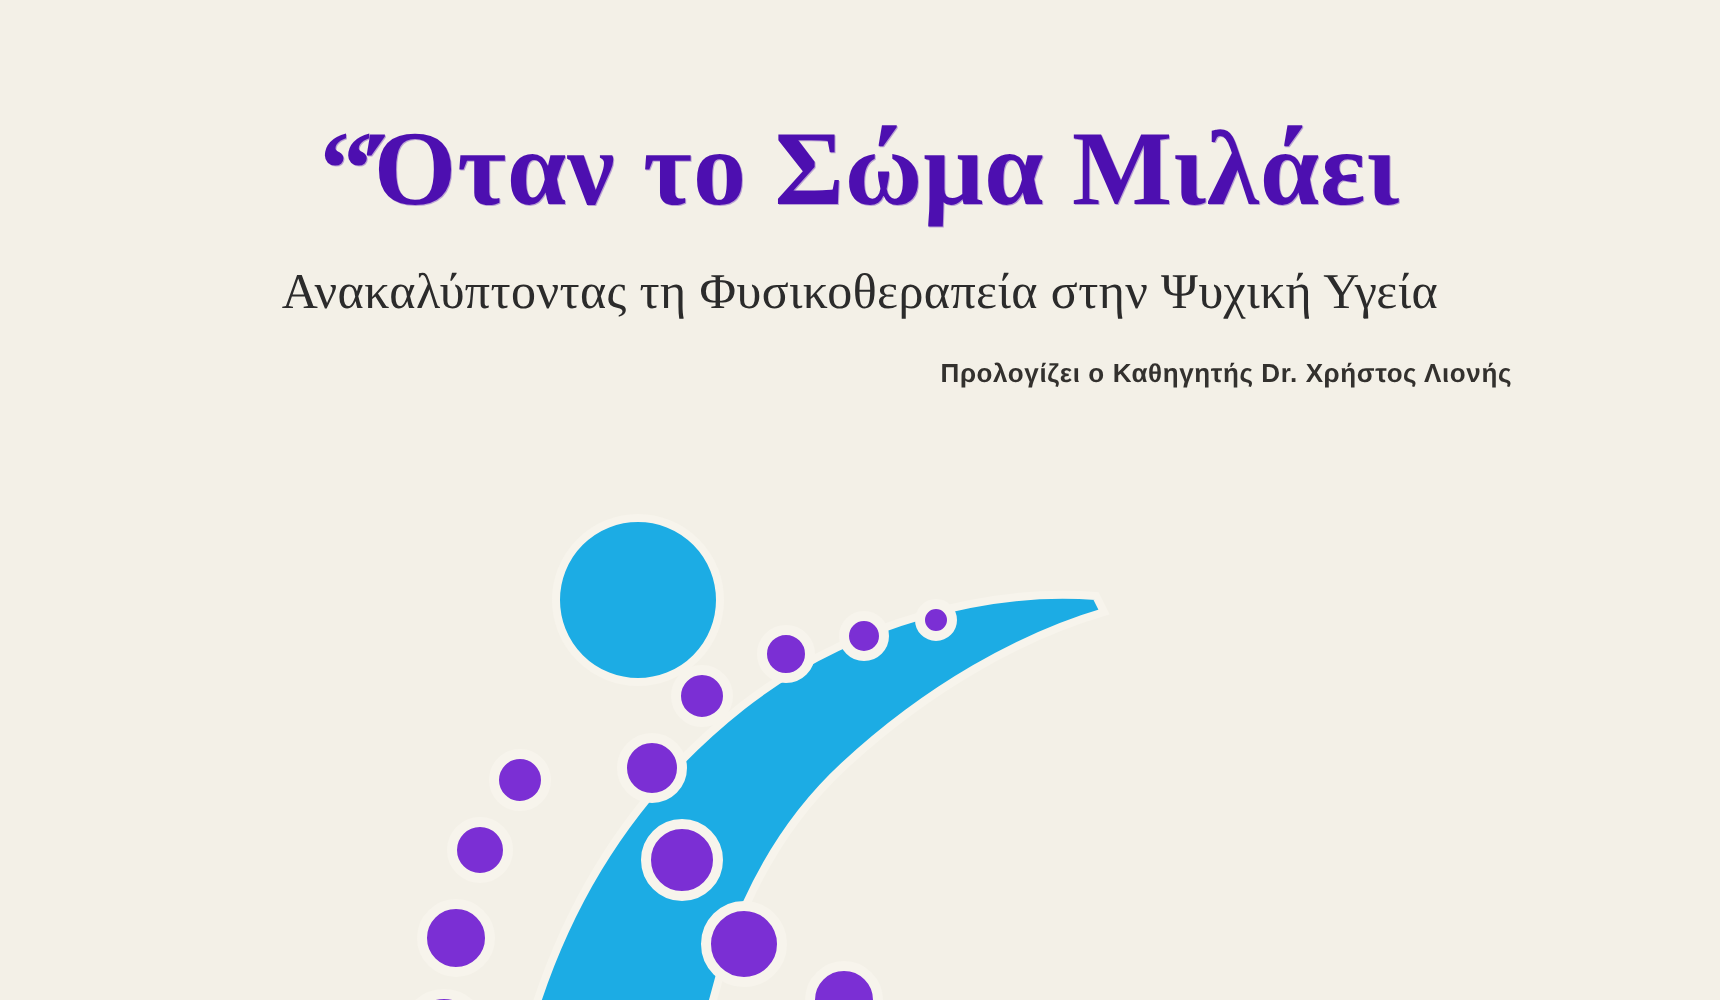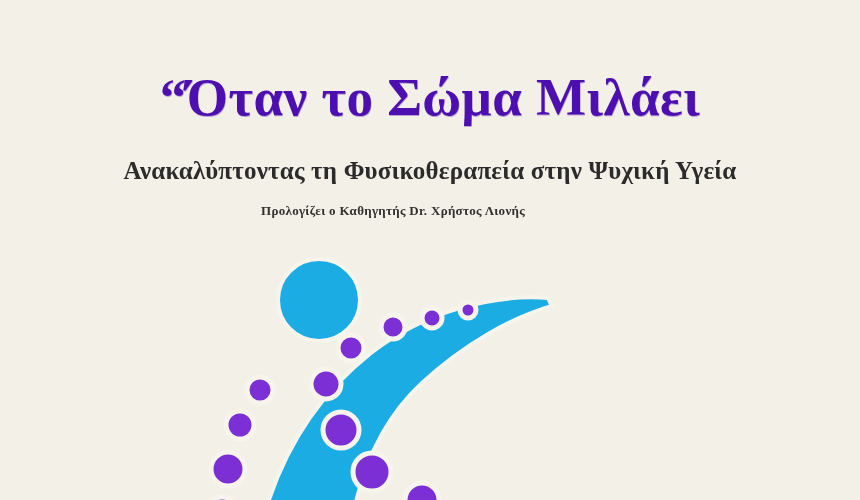--- a/index.html
+++ b/index.html
@@ -26,58 +26,58 @@
   .text-block {
     position: absolute;
     top: 0;
     left: 0;
     width: 860px;
     z-index: 5;
     text-align: center;
   }
 
   .title {
-    margin: 16px;
+    margin: 4px;
     padding-top: 52px;
     color: #4d0fb0;
     font-family: "Liberation Serif", "DejaVu Serif", serif;
     font-weight: bold;
     font-size: 53px;
     line-height: 1.12;
     letter-spacing: 0.5px;
     text-shadow: 0.5px 0.5px 0 rgba(77,15,176,0.35);
   }
   .title-line {
     display: block;
     white-space: nowrap;
   }
 
   .subtitle {
     margin: 0;
     padding-top: 14px;
     color: #2b2b2b;
     font-family: "Liberation Serif", "DejaVu Serif", serif;
-    font-weight: bold;
+    font-weight: normal;
     font-size: 25px;
     line-height: 1.1;
     letter-spacing: 0.2px;
     white-space: nowrap;
   }
 
   .credit {
     margin: 0;
     padding-top: 18px;
-    padding-right: 74px;
+    padding-right: 104px;
     color: #33312e;
-    font-family: Liberation Serif, serif;
+    font-family: Liberation Sans, sans-serif;
     font-weight: bold;
     font-size: 13px;
     letter-spacing: 0.3px;
     white-space: nowrap;
-    text-align: center;
+    text-align: right;
   }
 
   
   .logo-wrap {
     position: absolute;
     left: 196px;
     top: 248px;
     width: 360px;
     height: 300px;
     z-index: 2;

